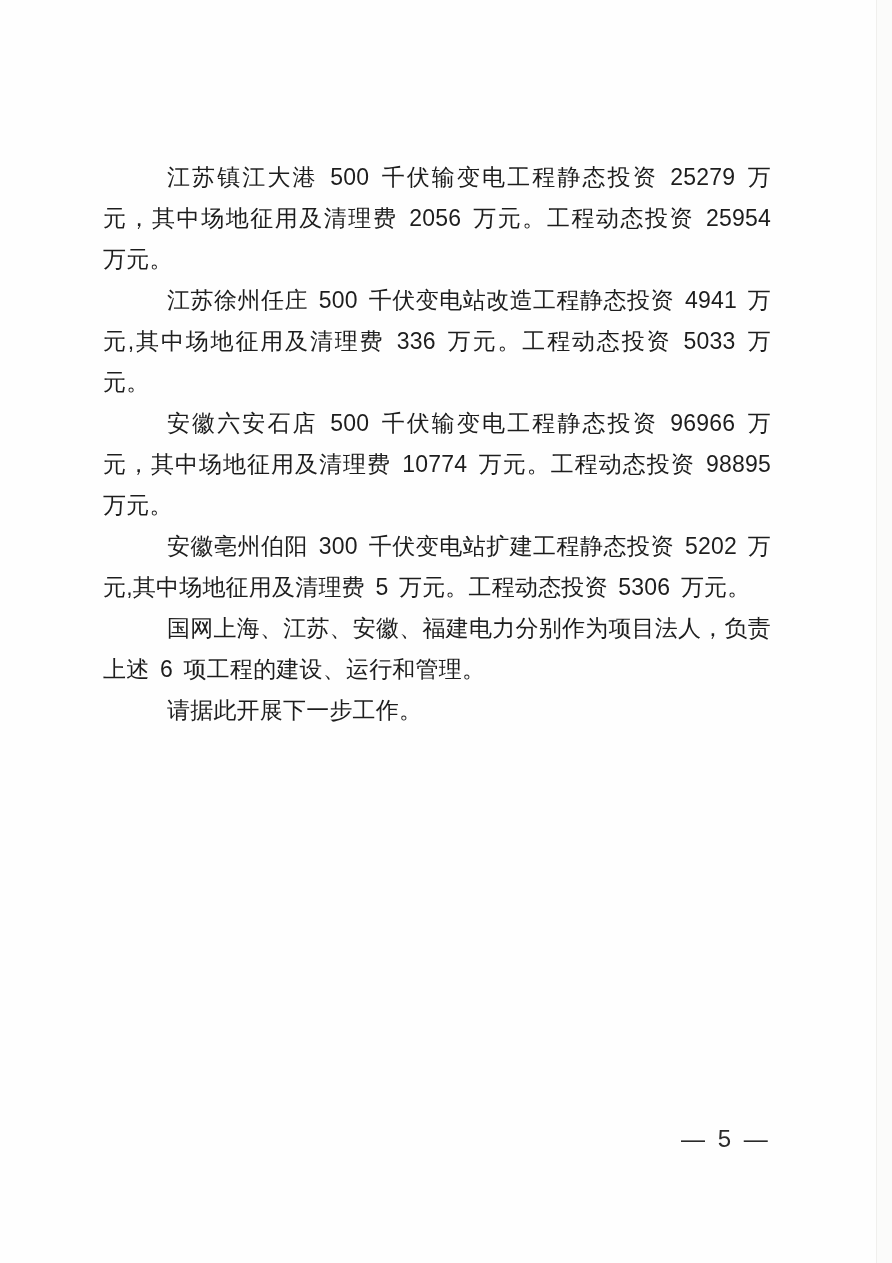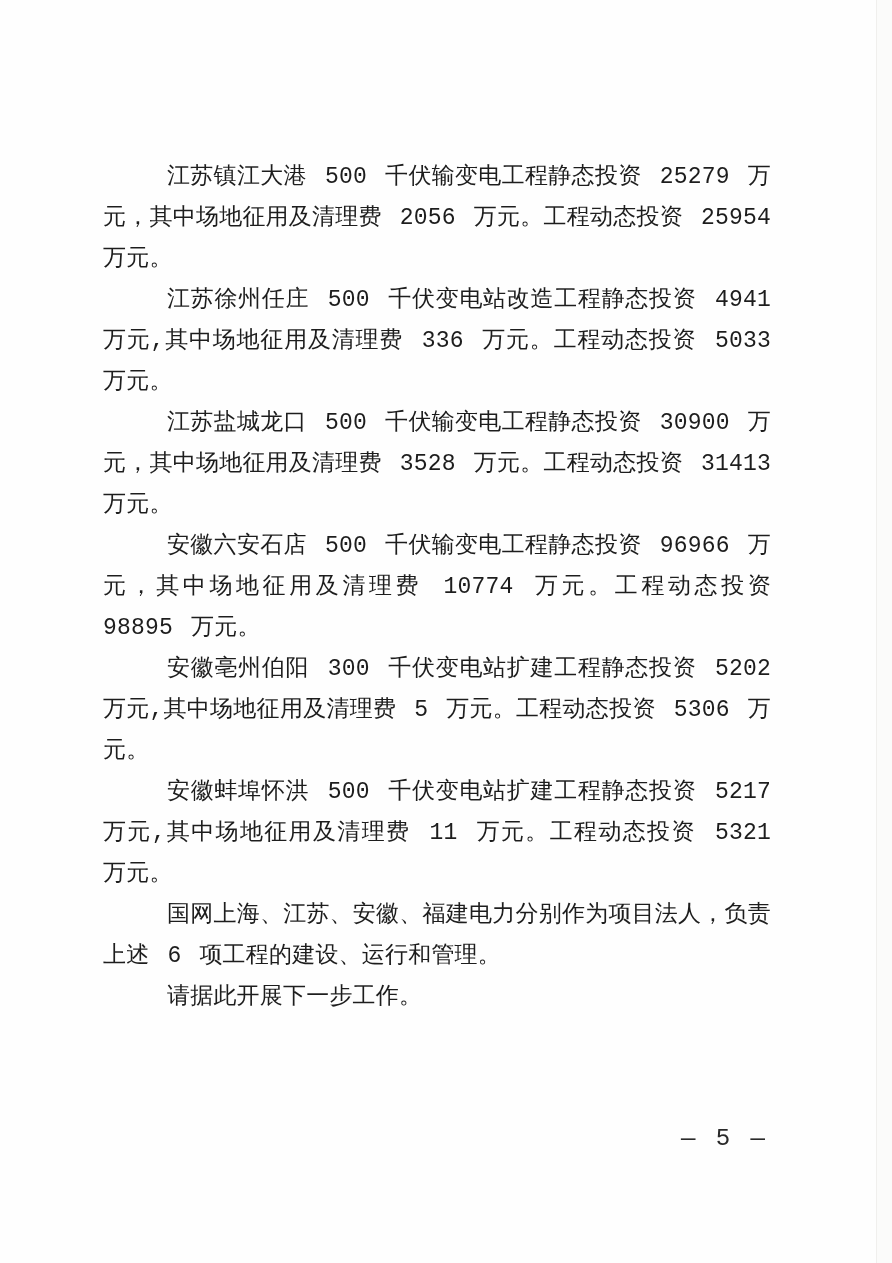--- a/index.html
+++ b/index.html
@@ -6,21 +6,21 @@
     margin: 0;
     padding: 0;
     background: #ffffff;
   }
   .page {
     position: relative;
     width: 892px;
     height: 1263px;
     background: #fefefe;
     overflow: hidden;
-    font-family: Liberation Mono, monospace;
+    font-family: Liberation Sans, sans-serif;
     color: #1d1d1d;
   }
   
   .scan-edge {
     position: absolute;
     top: 0;
     right: 0;
     width: 15px;
     height: 100%;
     background: #fbfbfa;
@@ -57,23 +57,21 @@
 </head>
 <body>
 
 <div class="page">
 
   <div class="scan-edge"></div>
 
   <div class="body-text">
     <p>江苏镇江大港 500 千伏输变电工程静态投资 25279 万元，其中场地征用及清理费 2056 万元。工程动态投资 25954 万元。</p>
     <p>江苏徐州任庄 500 千伏变电站改造工程静态投资 4941 万元,其中场地征用及清理费 336 万元。工程动态投资 5033 万元。</p>
-    <p>江苏盐城龙口 500 千伏输变电工程静态投资 30900 万元，其中场地征用及清理费 3528 万元。工程动态投资 31413 万元。</p>
     <p>安徽六安石店 500 千伏输变电工程静态投资 96966 万元，其中场地征用及清理费 10774 万元。工程动态投资 98895 万元。</p>
     <p>安徽亳州伯阳 300 千伏变电站扩建工程静态投资 5202 万元,其中场地征用及清理费 5 万元。工程动态投资 5306 万元。</p>
-    <p>安徽蚌埠怀洪 500 千伏变电站扩建工程静态投资 5217 万元,其中场地征用及清理费 11 万元。工程动态投资 5321 万元。</p>
     <p>国网上海、江苏、安徽、福建电力分别作为项目法人，负责上述 6 项工程的建设、运行和管理。</p>
     <p>请据此开展下一步工作。</p>
   </div>
 
   <div class="page-number">— 5 —</div>
 
 </div>
 
 </body></html>

